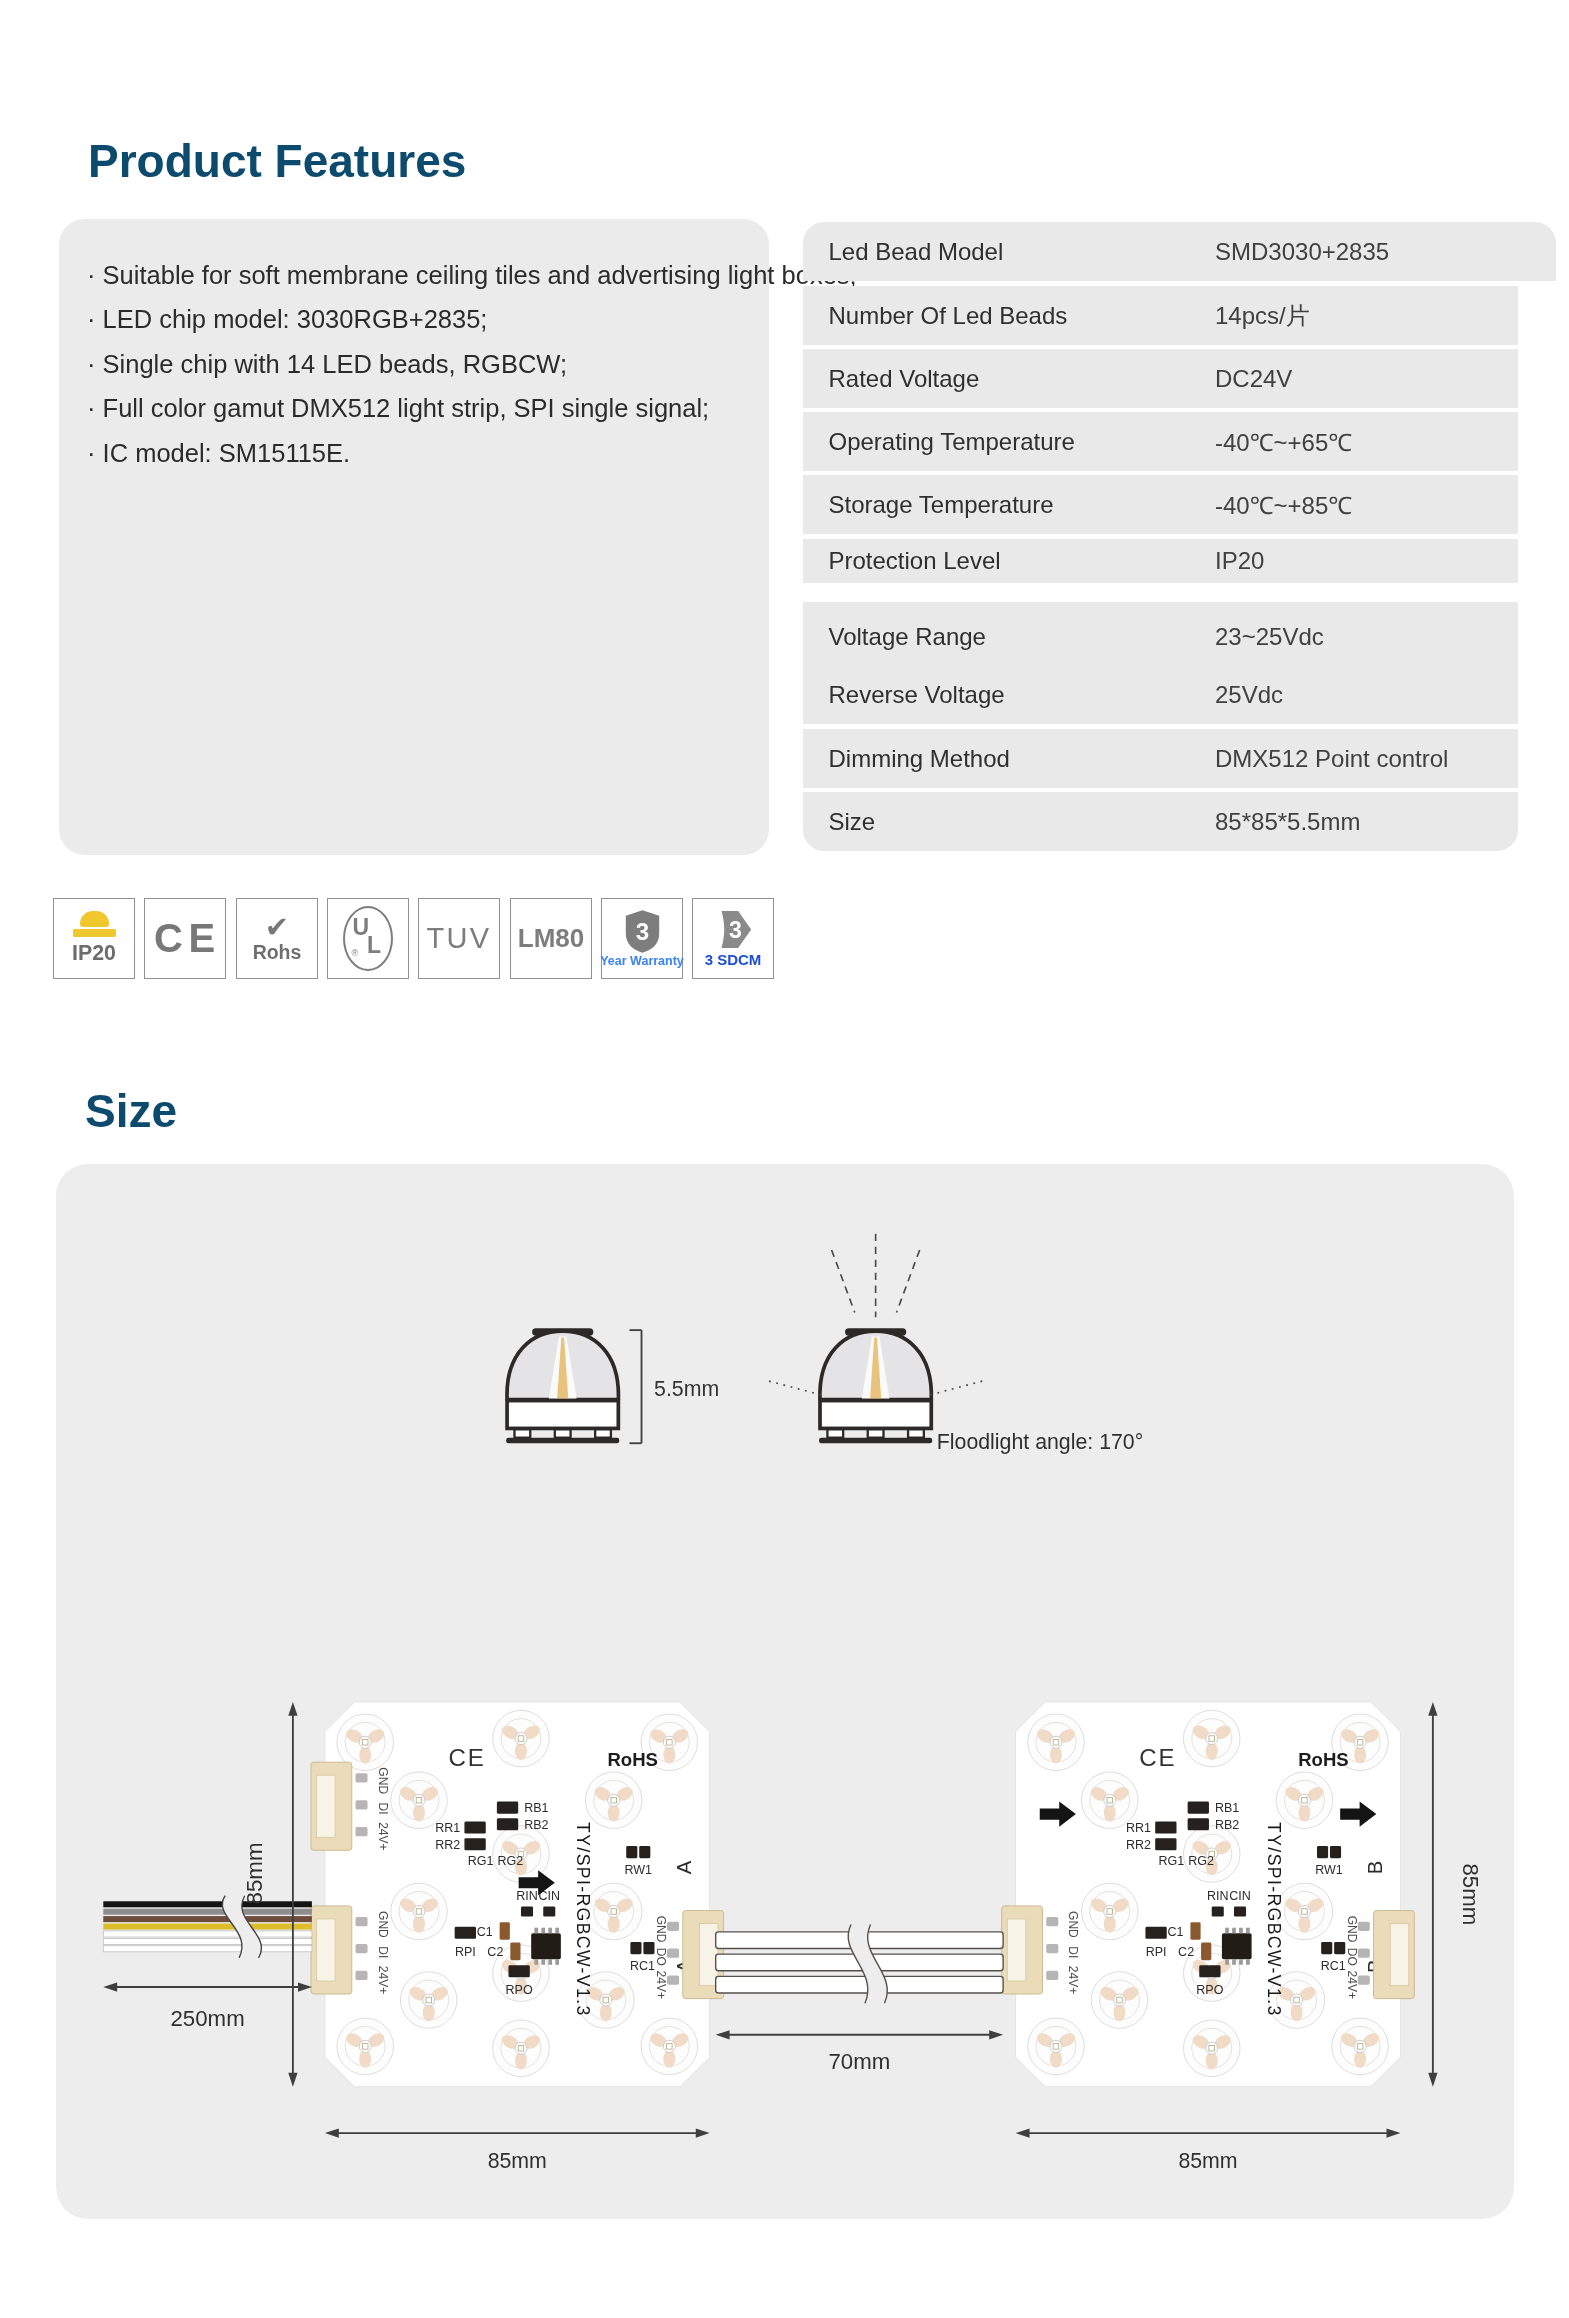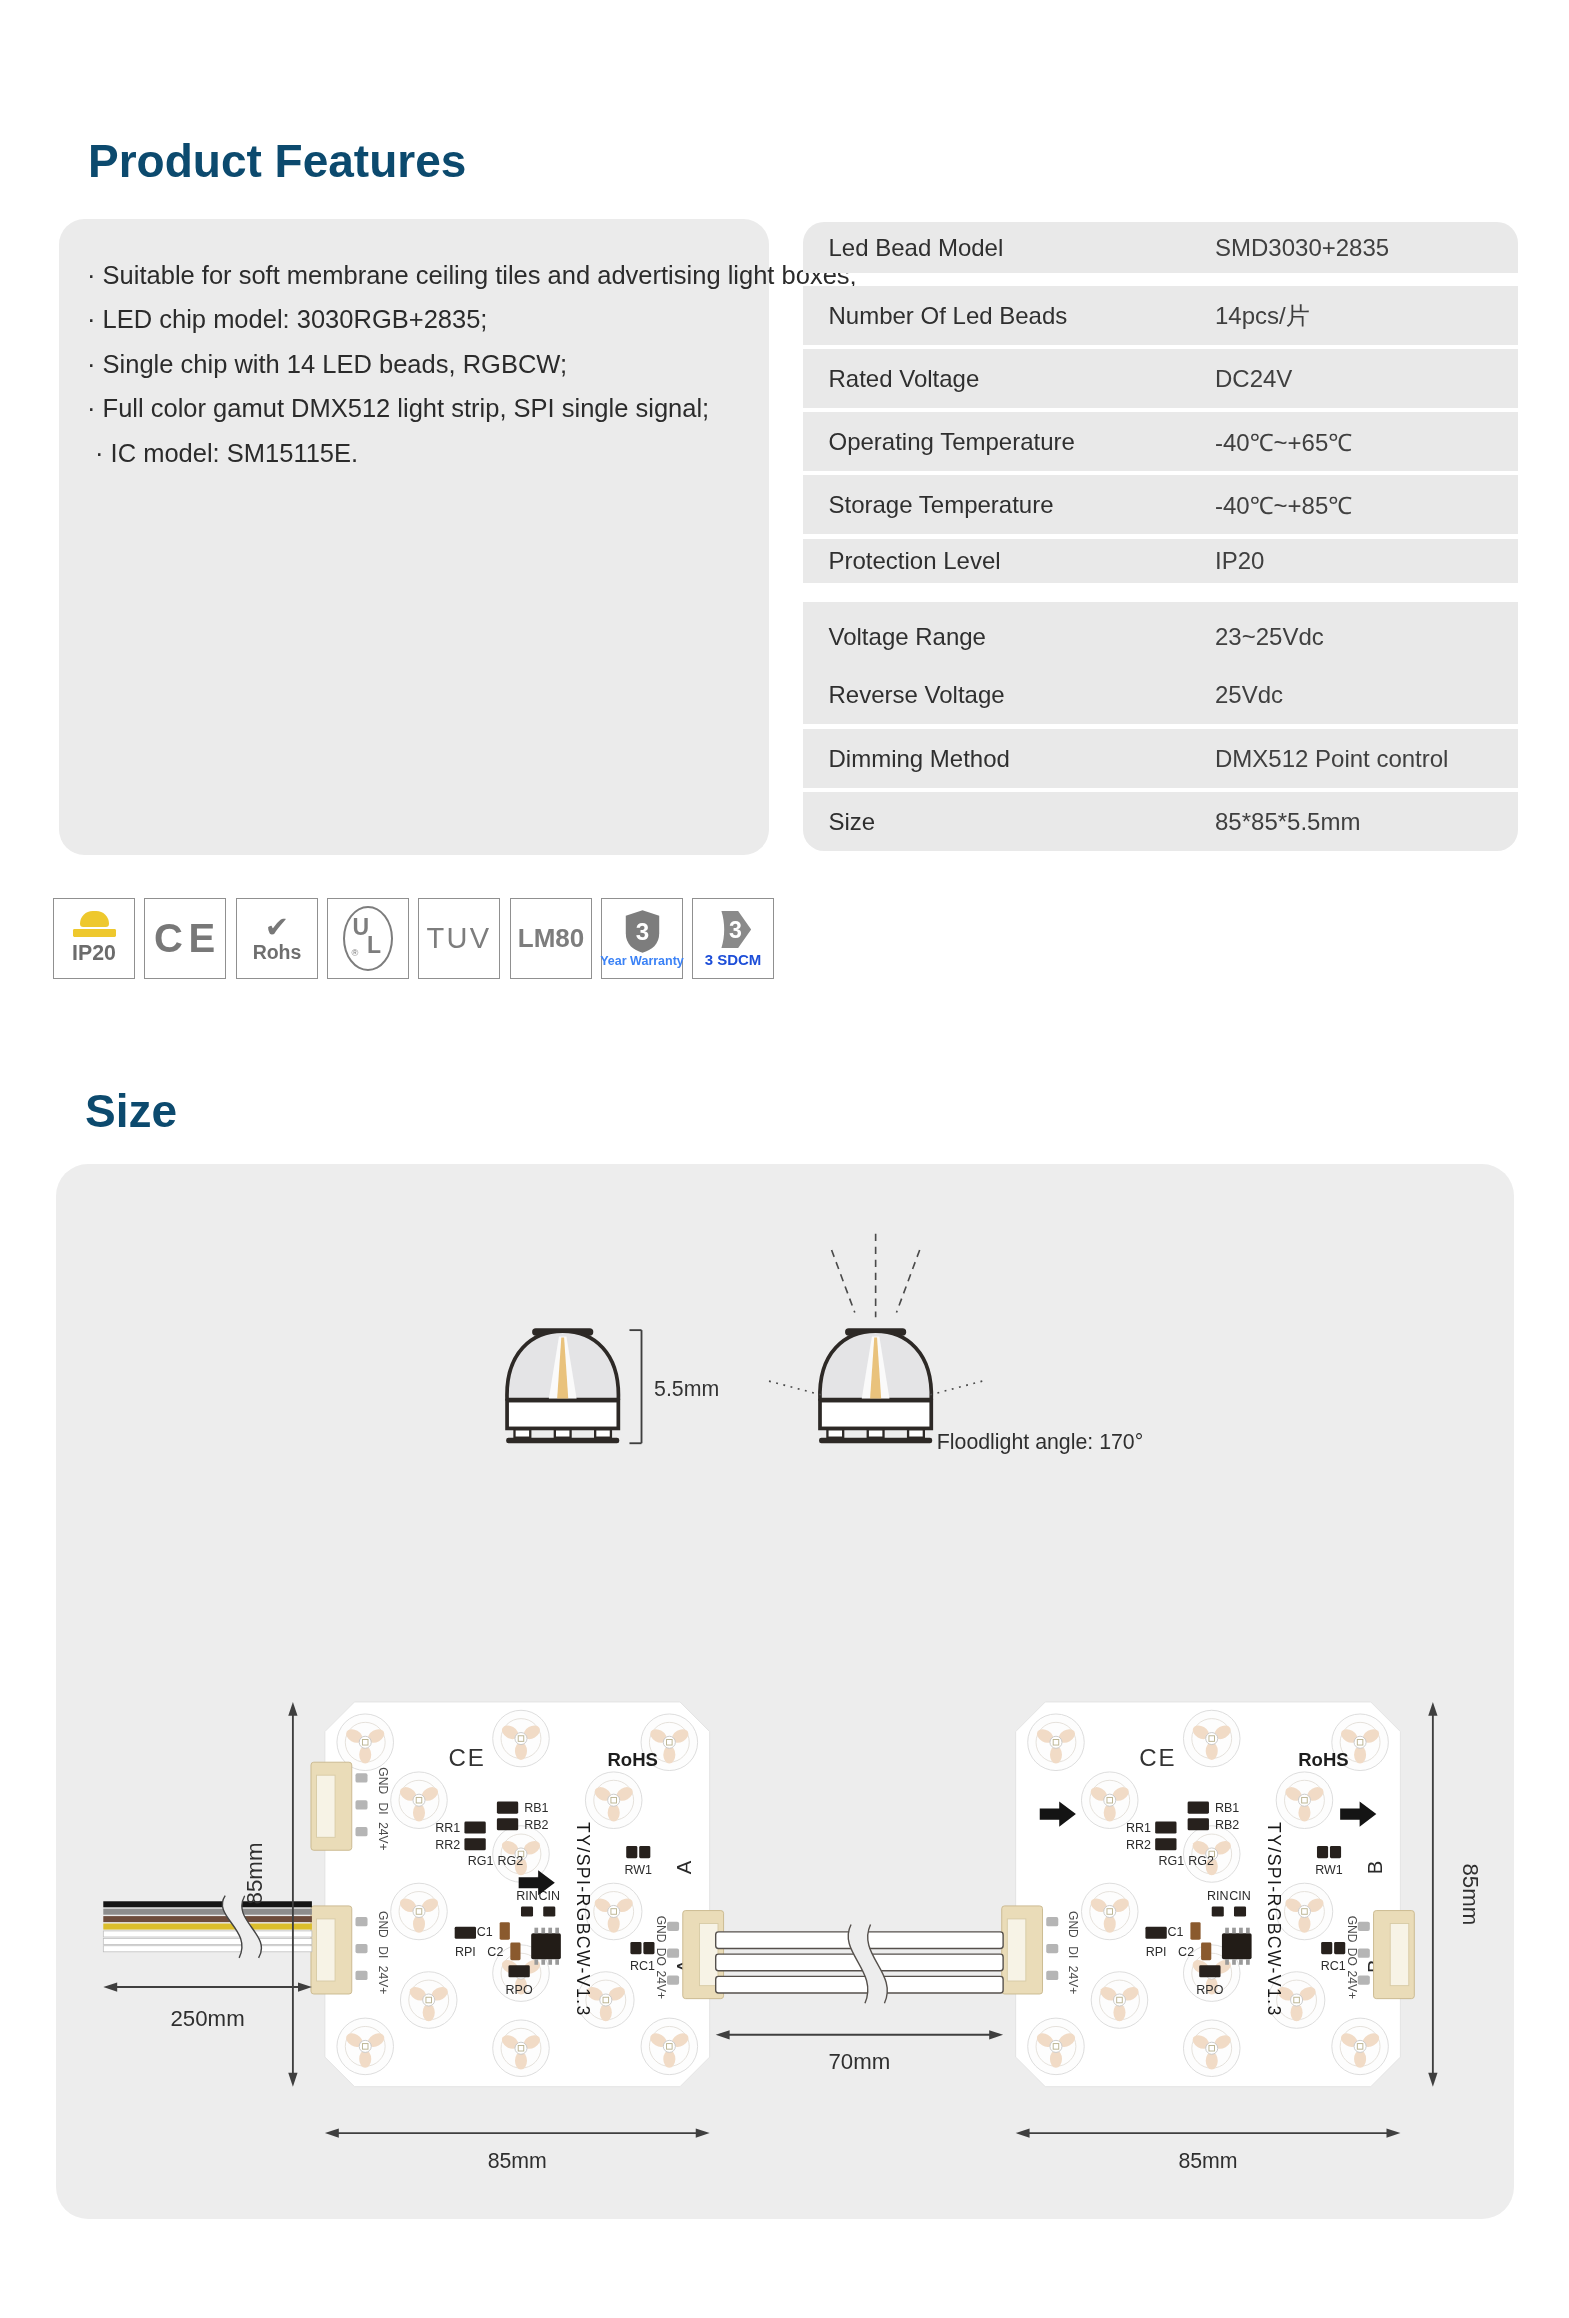--- a/index.html
+++ b/index.html
@@ -20,25 +20,25 @@
 <body>
 
 <div id="page">
 
   <div class="sec-title" style="left:88px;top:134px;">Product Features</div>
   <div class="panel" id="features-panel" style="left:59px;top:219px;width:710px;height:636px;">
       <div class="bullet-line" style="left:28px;top:42px;">·  Suitable for soft membrane ceiling tiles and advertising light boxes;</div>
       <div class="bullet-line" style="left:28px;top:86px;">·  LED chip model: 3030RGB+2835;</div>
       <div class="bullet-line" style="left:28px;top:131px;">·  Single chip with 14 LED beads, RGBCW;</div>
       <div class="bullet-line" style="left:28px;top:175px;">·  Full color gamut DMX512 light strip, SPI single signal;</div>
-      <div class="bullet-line" style="left:28px;top:220px;margin-left:8px;">·  IC model: SM15115E.</div>
+      <div class="bullet-line" style="left:28px;top:220px;">·  IC model: SM15115E.</div>
     </div>
 
   <div class="abs" id="params-table" style="left:803px;top:222px;width:715px;height:631px;">
-      <div class="param-row" style="top:0px;height:51px;border-radius:21px 21px 0 0;">
+      <div class="param-row" style="top:0px;height:59px;border-radius:21px 21px 0 0;padding-left:38px;">
         <div class="param-label">Led Bead Model</div>
         <div class="param-value">SMD3030+2835</div>
       </div>
       <div class="param-row" style="top:64px;height:59px;">
         <div class="param-label">Number Of Led Beads</div>
         <div class="param-value">14pcs/片</div>
       </div>
       <div class="param-row" style="top:127px;height:59px;">
         <div class="param-label">Rated Voltage</div>
         <div class="param-value">DC24V</div>

